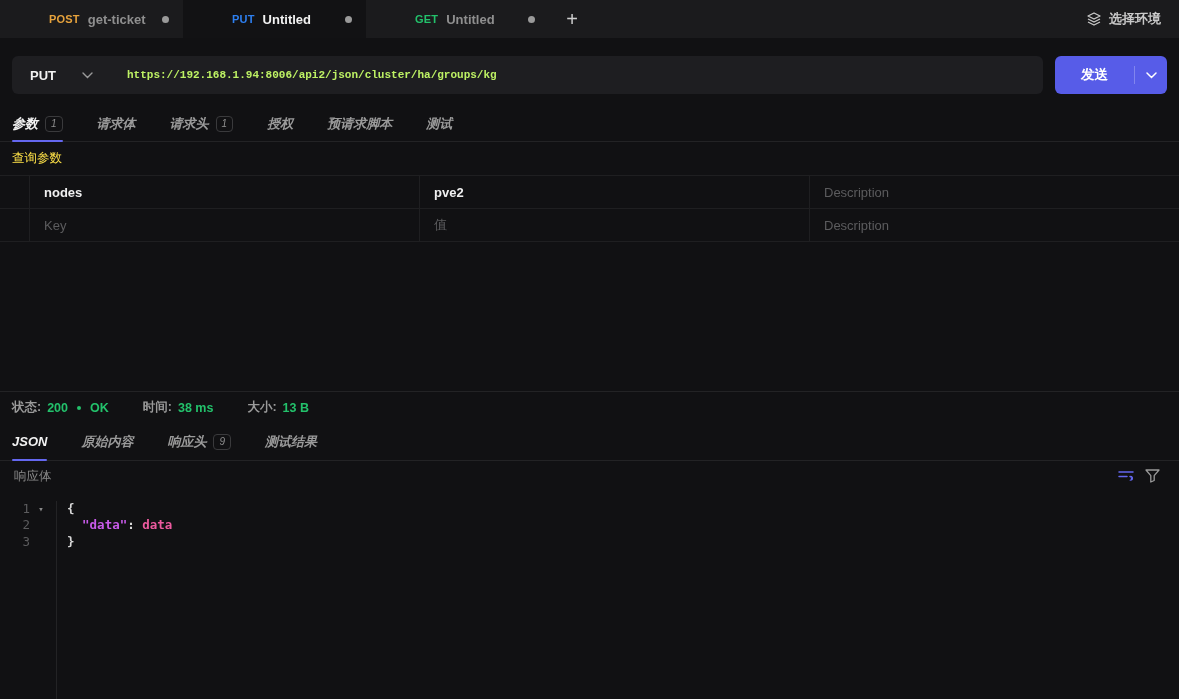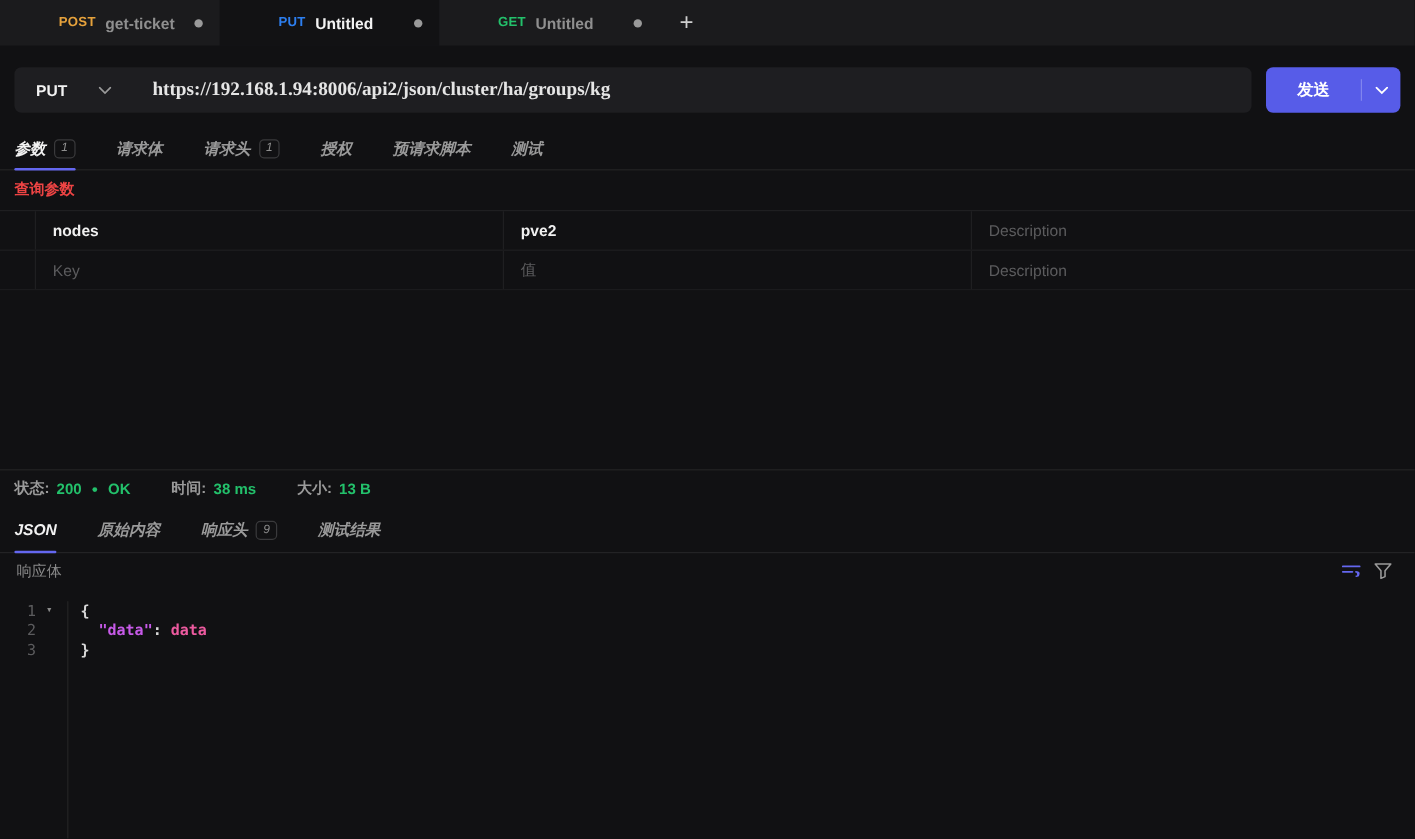--- a/index.html
+++ b/index.html
@@ -26,35 +26,35 @@
   .newtab { width:46px; display:flex; align-items:center; justify-content:center; color:#cfcfcf; font-size:20px; cursor:pointer; }
   .tabbar-spacer { flex:1 1 auto; }
   .env { display:flex; align-items:center; gap:7px; padding:0 18px; color:#c9c9c9; font-size:13px; font-weight:600; cursor:pointer; }
   .env svg { display:block; }
 
   
   .request-row { display:flex; align-items:center; gap:12px; padding:18px 12px 12px 12px; flex:0 0 auto; }
   .url-box { flex:1 1 auto; height:38px; background:#1e1e21; border-radius:6px; display:flex; align-items:center; overflow:hidden; }
   .method-select { display:flex; align-items:center; gap:26px; padding:0 20px 0 18px; cursor:pointer; }
   .method-select .m { font-weight:bold; font-size:13px; color:#f2f2f2; }
-  .url-input { flex:1 1 auto; background:transparent; border:none; outline:none; color:#e5e5e5; font-family:Liberation Serif, serif; font-size:16px; font-weight:600; padding:0 8px 0 14px; }
+  .url-input { flex:1 1 auto; background:transparent; border:none; outline:none; color:#bef264; font-family:Liberation Mono, monospace; font-size:11px; font-weight:600; padding:0 8px 0 14px; }
   .send-btn { flex:0 0 auto; height:38px; width:112px; background:#575ce8; border:none; border-radius:6px; color:#fff; display:flex; align-items:center; cursor:pointer; font-family:"Liberation Sans", sans-serif; }
   .send-btn .lbl { flex:1 1 auto; text-align:center; font-size:13.5px; font-weight:bold; color:#fff; }
   .send-btn .sep { width:1px; height:18px; background:rgba(255,255,255,.25); }
   .send-btn .car { width:32px; display:flex; align-items:center; justify-content:center; }
 
   
   .subtabs { display:flex; align-items:stretch; height:36px; border-bottom:1px solid #232325; padding:0 12px; gap:34px; flex:0 0 auto; }
   .subtab { display:flex; align-items:center; gap:7px; position:relative; color:#9a9a9a; font-weight:600; cursor:pointer; white-space:nowrap;font-style:italic; }
   .subtab.active { color:#f2f2f2; }
   .subtab.active::after { content:""; position:absolute; left:0; right:0; bottom:-1px; height:2px; background:#6467ef; border-radius:1px; }
   .badge { font-size:10px; color:#8f8f8f; border:1px solid #3a3a3c; border-radius:4px; padding:1px 5px; line-height:12px; font-weight:400; }
 
   
-  .section-label { height:33px; display:flex; align-items:center; padding:0 12px; color:#ef4444; font-size:12.5px; flex:0 0 auto;font-weight:bold; }
+  .section-label { height:33px; display:flex; align-items:center; padding:0 12px; color:#fde047; font-size:12.5px; flex:0 0 auto; }
   .ptable { flex:0 0 auto; border-top:1px solid #1f1f21; }
   .prow { display:flex; height:33px; border-bottom:1px solid #1f1f21; align-items:stretch; }
   .pcell { display:flex; align-items:center; padding:0 14px; font-size:13px; border-right:1px solid #1f1f21; }
   .c-handle { width:30px; flex:0 0 auto; padding:0; }
   .c-key   { width:390px; flex:0 0 auto;text-align:right; }
   .c-val   { width:390px; flex:0 0 auto; }
   .c-desc  { flex:1 1 auto; border-right:none; }
   .cell-text { color:#f0f0f0; font-weight:600; }
   .placeholder { color:#5c5c5e; font-weight:400; }
 
@@ -99,20 +99,28 @@
   </div>
   <div class="tab">
     <span class="method m-get">GET</span>
     <span class="title">Untitled</span>
     <span class="dot"></span>
   </div>
   <div class="newtab">
     <span>+</span>
   </div>
   <div class="tabbar-spacer"></div>
+  <div class="env">
+    <svg width="16" height="16" viewBox="0 0 16 16" fill="none" stroke="#c9c9c9" stroke-width="1.3" stroke-linejoin="round">
+      <path d="M8 2 L14 5 L8 8 L2 5 Z"></path>
+      <path d="M2 8 L8 11 L14 8"></path>
+      <path d="M2 11 L8 14 L14 11"></path>
+    </svg>
+    <span>选择环境</span>
+  </div>
 </div>
 
 <div class="request-row">
   <div class="url-box">
     <div class="method-select">
       <span class="m">PUT</span>
       <svg width="11" height="7" viewBox="0 0 11 7" fill="none" stroke="#9a9a9a" stroke-width="1.4" stroke-linecap="round">
           <path d="M1 1 L5.5 5.5 L10 1"></path>
         </svg>
     </div>

